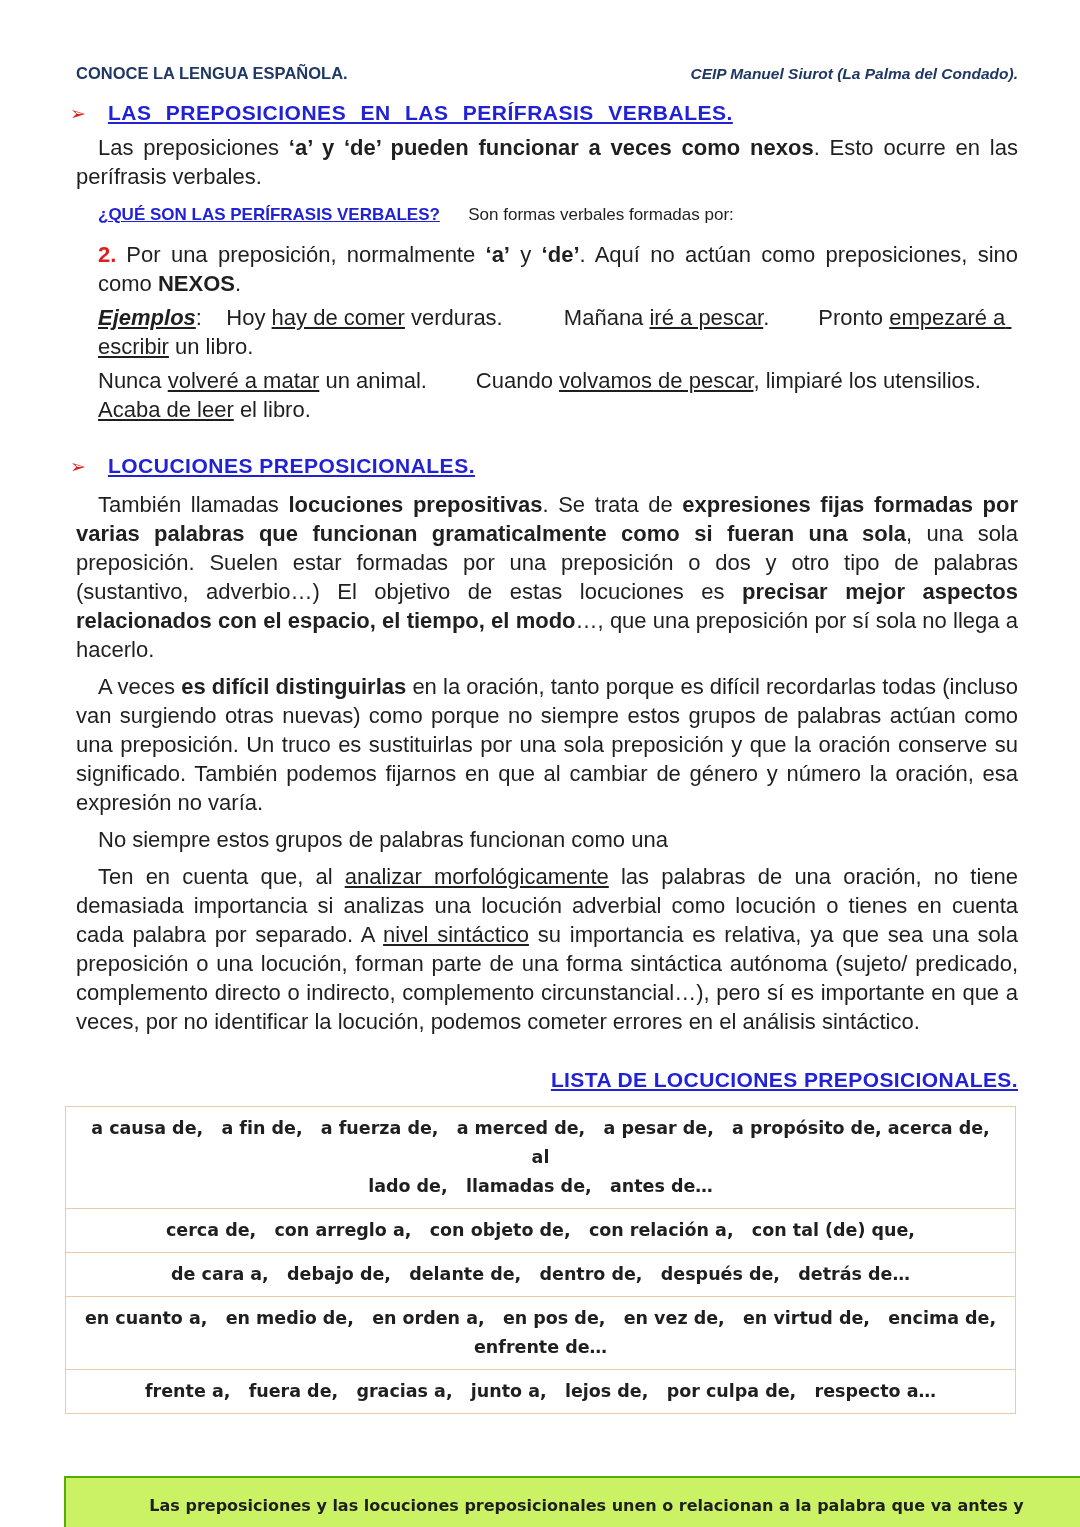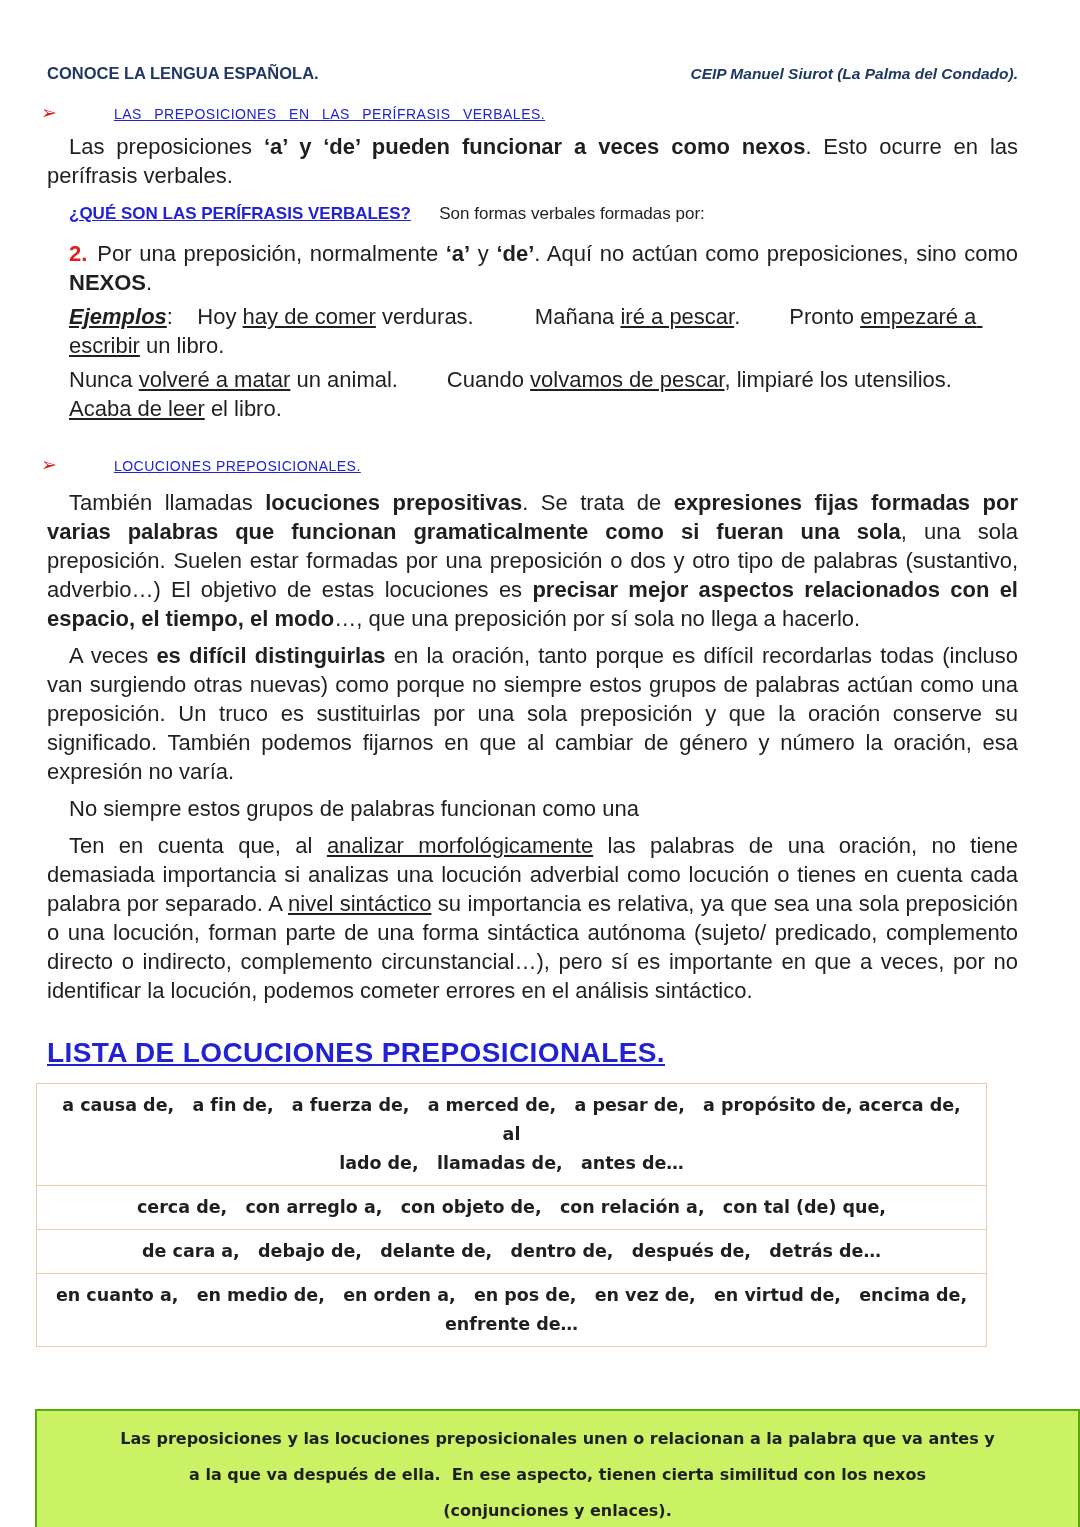--- a/index.html
+++ b/index.html
@@ -13,56 +13,55 @@
   }
   *{margin:0;padding:0;box-sizing:border-box;}
   html,body{background:#fff;}
   .page{
     position:relative;
     width:1080px;height:1527px;
     background:#fff;
     overflow:hidden;
     font-family:"Liberation Sans","DejaVu Sans",sans-serif;
     color:var(--ink);
-    padding:38px 62px 0 47px;
+    padding:38px 62px 0 76px;
   }
   
   .doc-header{display:flex;justify-content:space-between;align-items:baseline;}
   .doc-header .left{font-size:16.5px;font-weight:bold;color:var(--navy);}
   .doc-header .right{font-size:15.5px;font-weight:bold;font-style:italic;color:var(--navy);margin-top:27px;}
   
   .h-row{display:flex;align-items:baseline;margin-top:18px;}
   .arrow{color:var(--red);font-size:19px;margin-left:-6px;margin-right:22px;flex:0 0 auto;}
   h1,h2{
     display:inline;
     color:var(--blue);
-    font-size:14px;
-    font-weight:normal;
+    font-size:21px;
+    font-weight:bold;
     text-decoration:underline;
     letter-spacing:.5px;
-    margin-left:35px;
   }
   h1.spread{word-spacing:8px;}
   
   p,.item{font-size:22px;line-height:29px;}
   .para{text-align:justify;margin-top:8px;}
   .indent{text-indent:22px;}
   .qline{margin-top:9px;margin-left:22px;white-space:pre-wrap;font-size:17px;line-height:29px;}
   .item{margin-top:11px;margin-left:22px;text-align:justify;}
   .item .num{color:var(--red);font-weight:bold;margin-right:10px;}
   .ej{margin-top:5px;margin-left:22px;white-space:pre-wrap;}
   .ej:first-of-type{margin-top:14px;}
   .b{font-weight:bold;}
   .i{font-style:italic;}
   .u{text-decoration:underline;}
   .c-blue{color:var(--blue);}
   
   .lista-title{
-    text-align:left;margin-top:32px;
-    font-size:28px;font-weight:bold;color:var(--blue);
+    text-align:right;margin-top:32px;
+    font-size:21px;font-weight:bold;color:var(--blue);
     text-decoration:underline;letter-spacing:.4px;
   }
   
   table.loc{
     border-collapse:collapse;
     width:951px;margin-left:-11px;margin-top:14px;
     table-layout:fixed;
   }
   table.loc td{
     border:1px solid var(--tborder);
@@ -134,18 +133,21 @@
         </tr>
       <tr>
           <td><div>cerca de,   con arreglo a,   con objeto de,   con relación a,   con tal (de) que,</div></td>
         </tr>
       <tr>
           <td><div>de cara a,   debajo de,   delante de,   dentro de,   después de,   detrás de…</div></td>
         </tr>
       <tr>
           <td><div>en cuanto a,   en medio de,   en orden a,   en pos de,   en vez de,   en virtud de,   encima de,</div><div>enfrente de…</div></td>
         </tr>
+      <tr>
+          <td><div>frente a,   fuera de,   gracias a,   junto a,   lejos de,   por culpa de,   respecto a…</div></td>
+        </tr>
     </tbody>
   </table>
 
   <div class="note"><div>Las preposiciones y las locuciones preposicionales unen o relacionan a la palabra que va antes y</div><div>a la que va después de ella.  En ese aspecto, tienen cierta similitud con los nexos</div><div>(conjunciones y enlaces).</div></div>
 
 </div>
 
 </body></html>

